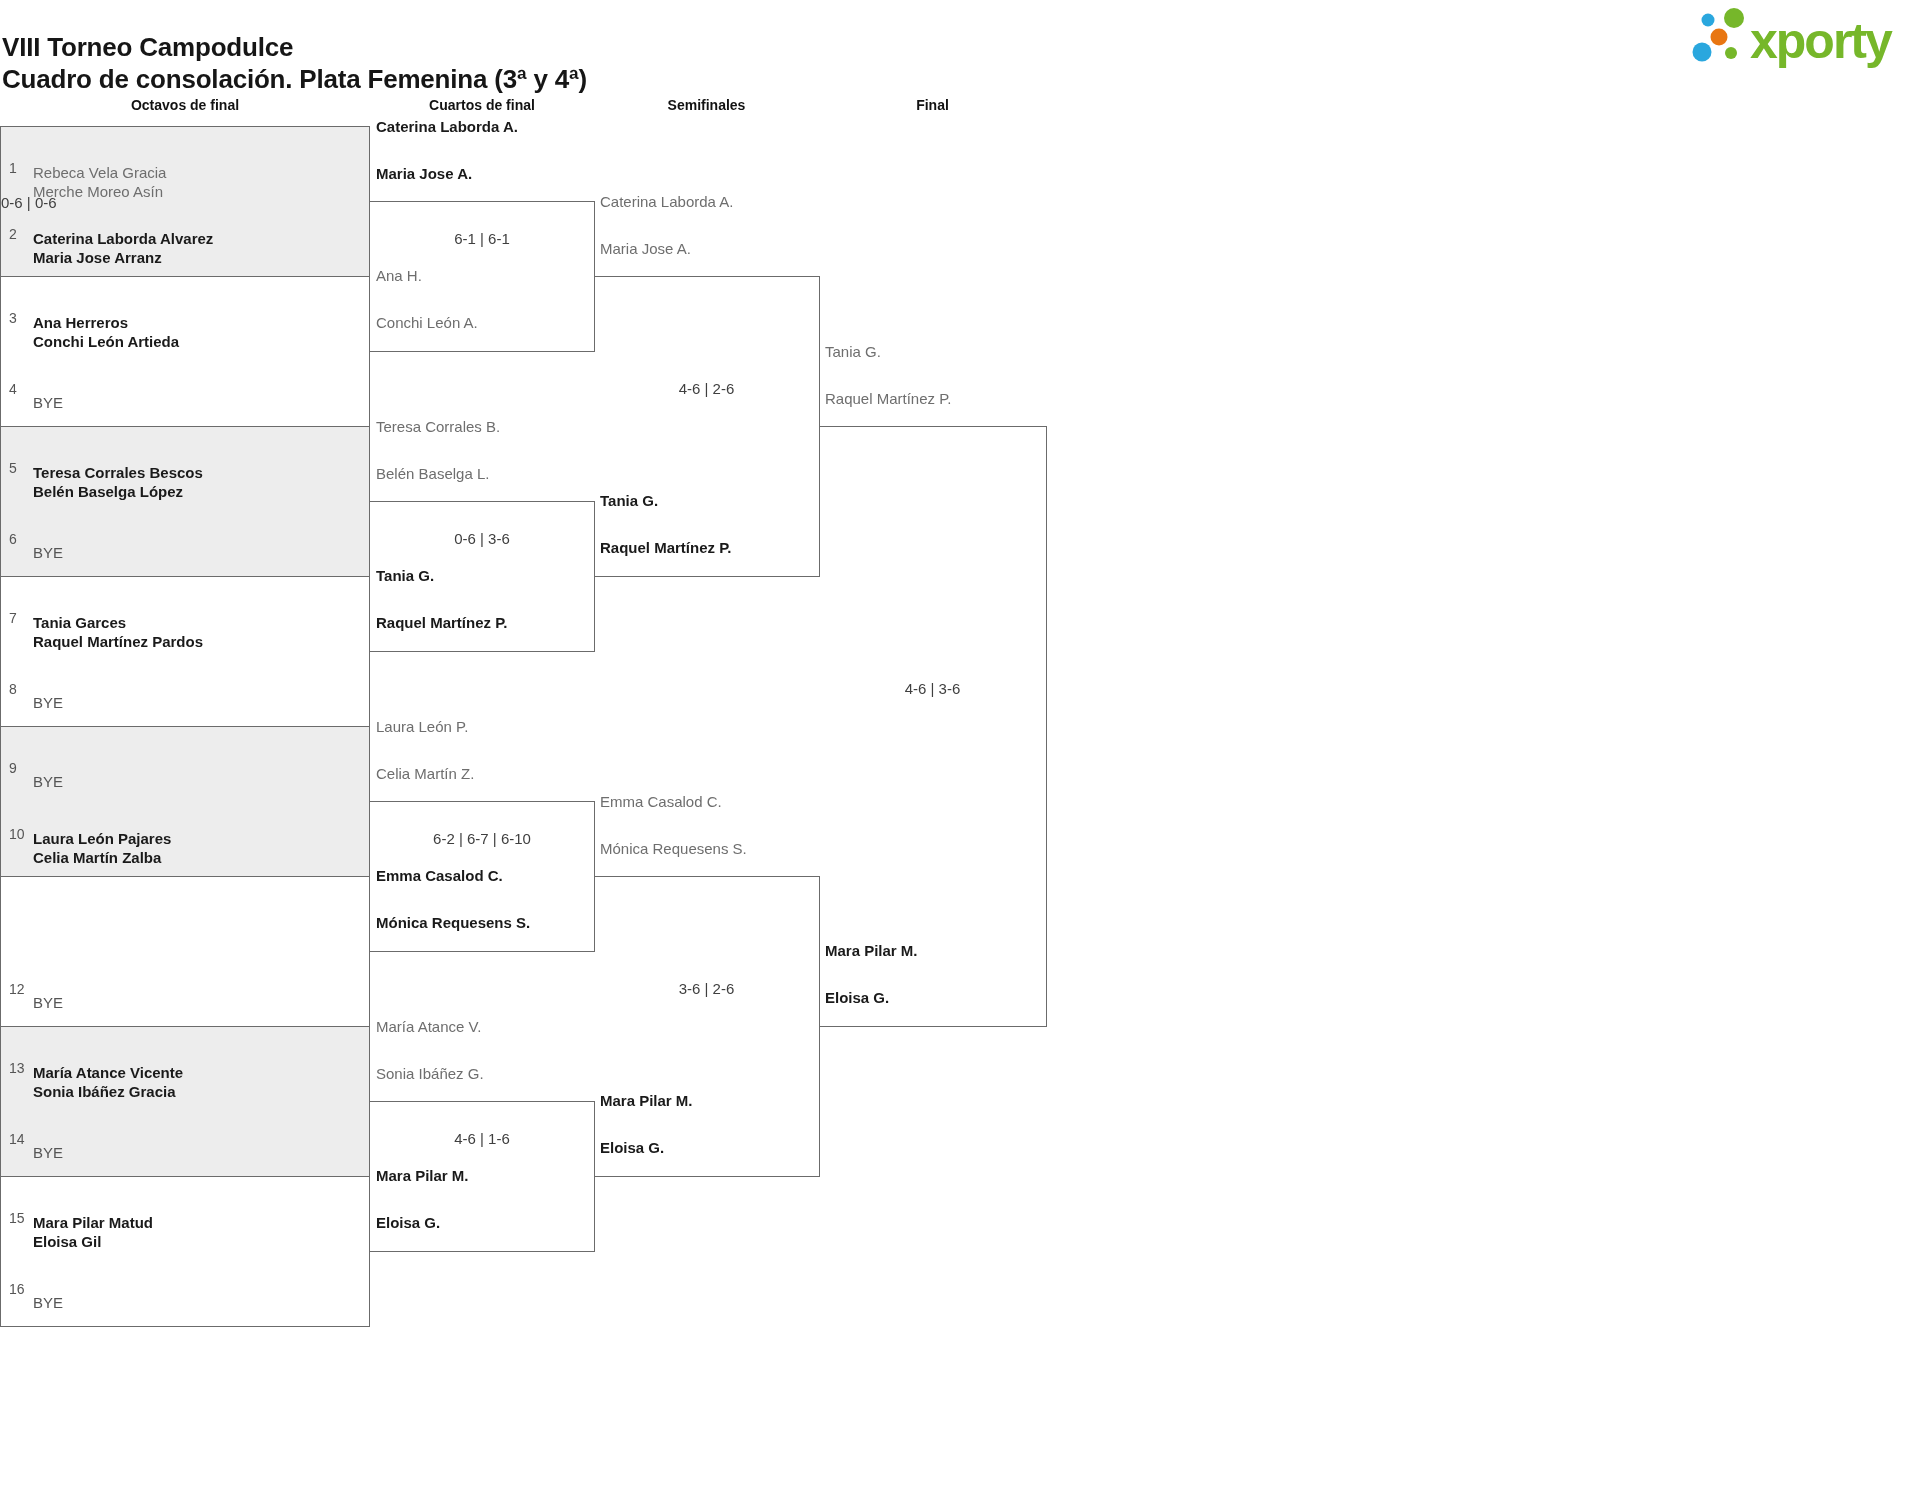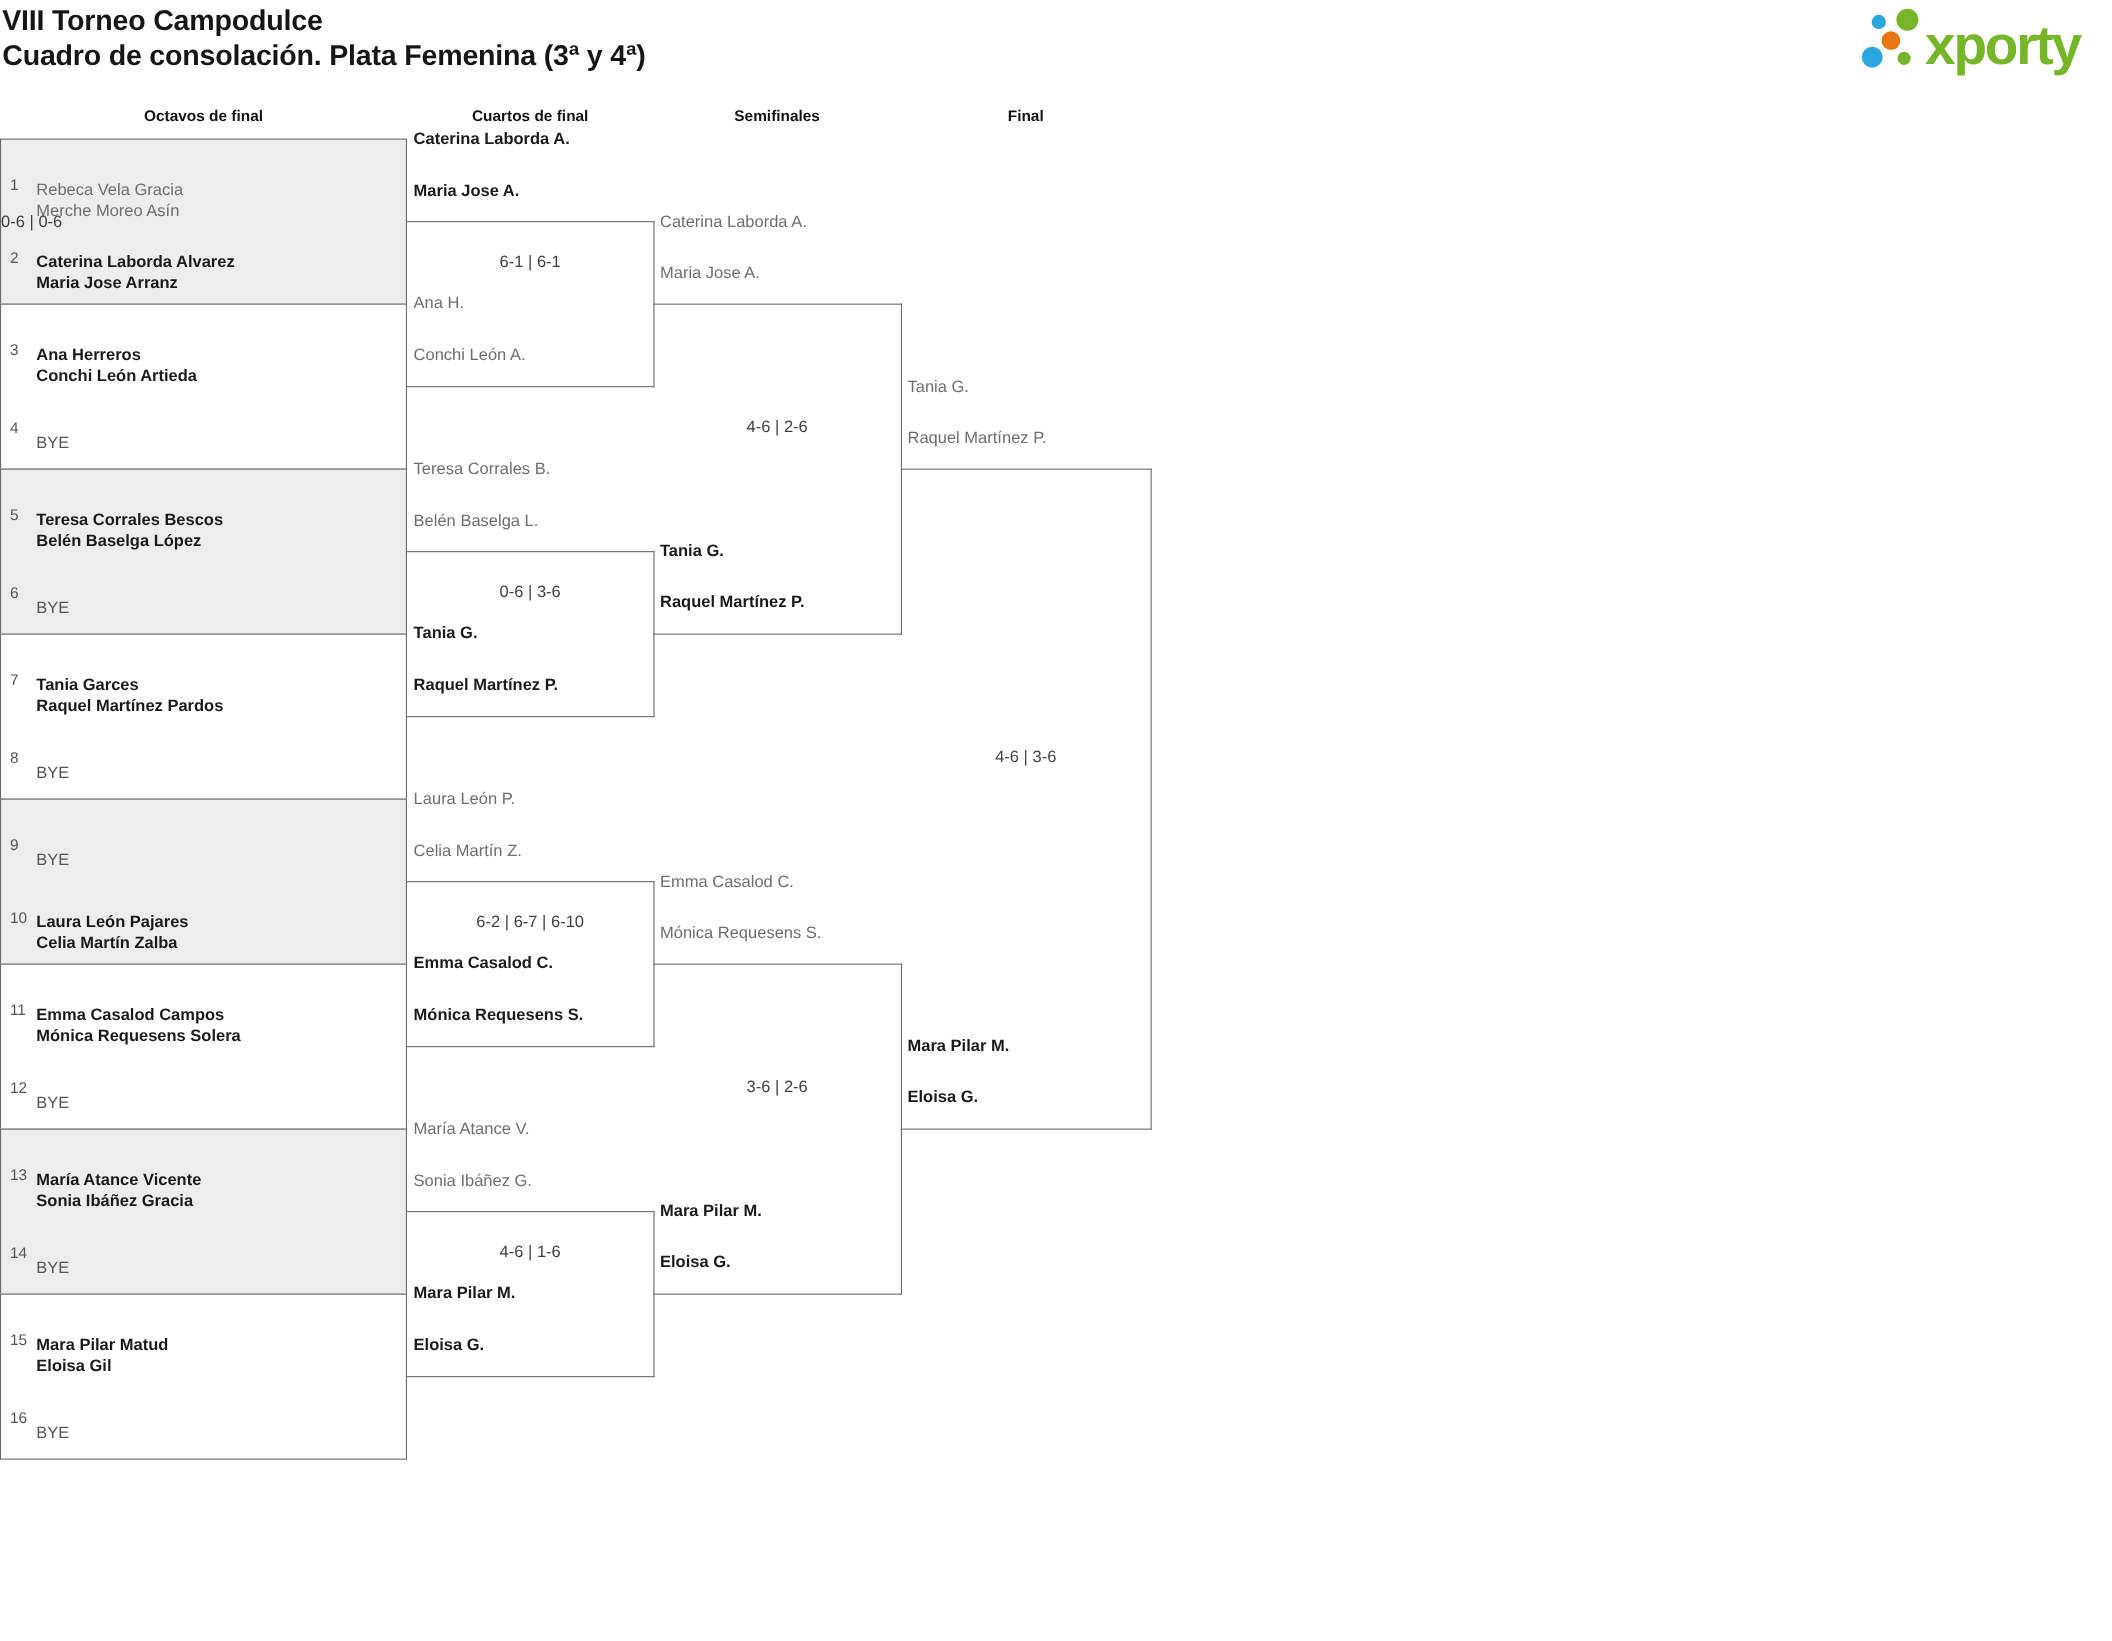--- a/index.html
+++ b/index.html
@@ -2,21 +2,21 @@
 <html><head>
 <meta charset="utf-8">
 <style>
   html,body{margin:0;padding:0;}
   body{
     width:1920px;height:1492px;position:relative;background:#ffffff;
     font-family:"Liberation Sans",sans-serif;color:#1c1c1c;overflow:hidden;
   }
 
   
-  .title-line{position:absolute;left:2px;font-size:26px;font-weight:700;color:#161616;letter-spacing:-0.2px;white-space:nowrap;}
+  .title-line{position:absolute;left:2px;font-size:26px;font-weight:700;color:#161616;letter-spacing:-0.2px;white-space:nowrap;margin-top:29px;}
   .title-1{top:3px;}
   .title-2{top:35px;}
 
   .logo{position:absolute;left:1686px;top:0;width:232px;height:76px;}
 
   
   .round-header{position:absolute;top:97px;font-size:14px;font-weight:700;color:#121212;text-align:center;white-space:nowrap;}
   .rh-0{left:0;width:370px;}
   .rh-1{left:370px;width:224px;}
   .rh-2{left:594px;width:225px;}
@@ -145,27 +145,20 @@
   <div class="slot bottom">
     <span class="seed">10</span>
     <span class="names winner">
       <span>Laura León Pajares</span>
       <span>Celia Martín Zalba</span>
     </span>
   </div>
 </div>
 
 <div class="match" style="top:876px">
-  <div class="slot top">
-    <span class="seed">11</span>
-    <span class="names winner">
-      <span>Emma Casalod Campos</span>
-      <span>Mónica Requesens Solera</span>
-    </span>
-  </div>
   <div class="slot bottom bye">
     <span class="seed">12</span>
     <span class="names byetxt">
         <span>BYE</span>
       </span>
   </div>
 </div>
 
 <div class="match gray" style="top:1026px">
   <div class="slot top">

